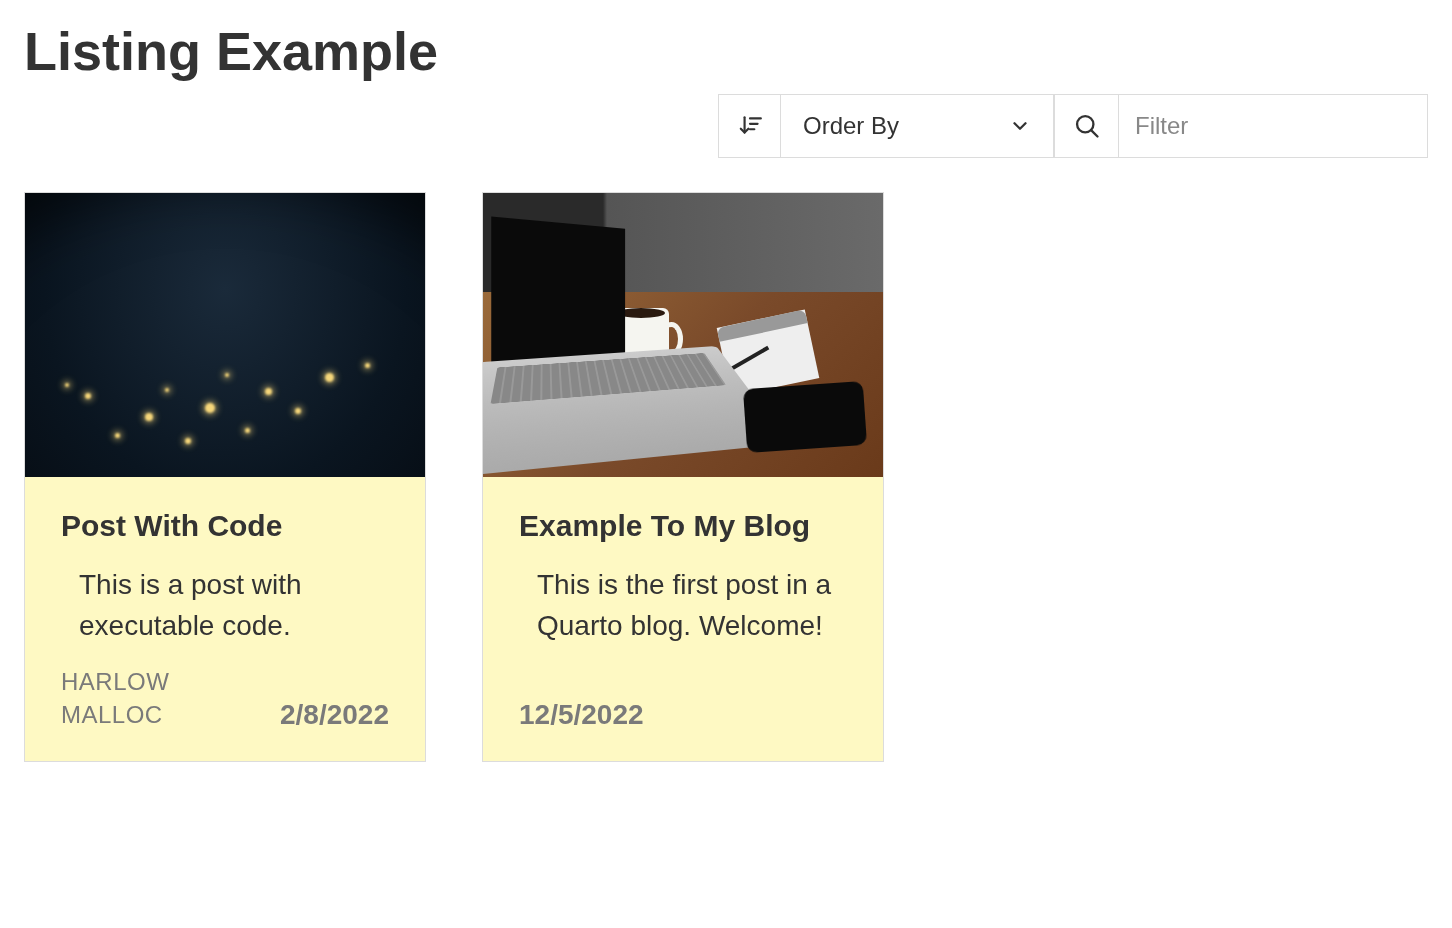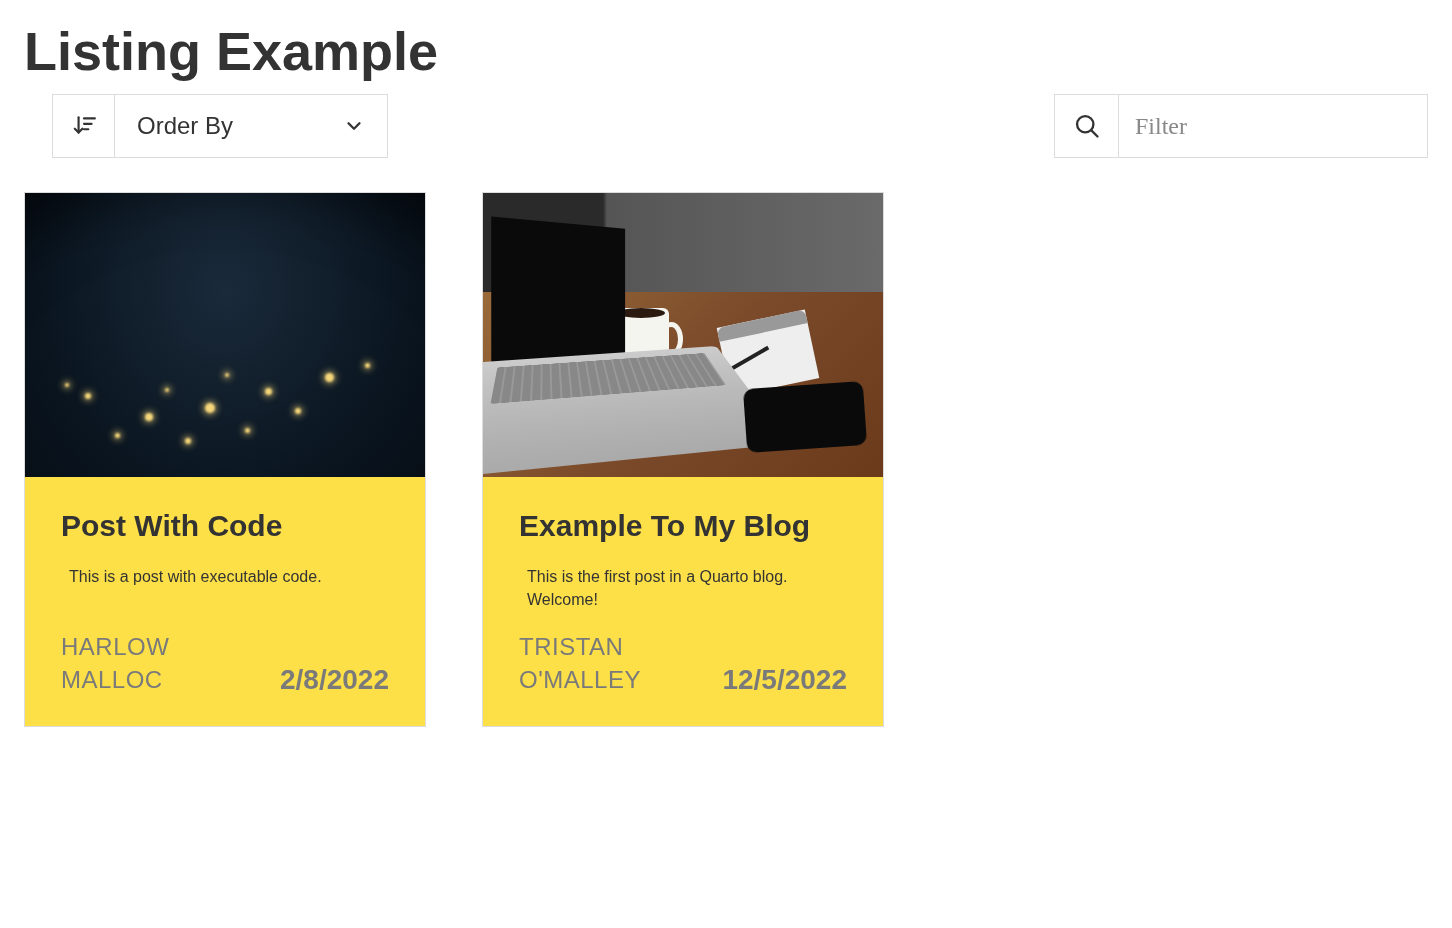--- a/index.html
+++ b/index.html
@@ -11,21 +11,21 @@
     background: #fff;
   }
   h1.page-title {
     font-size: 54px;
     font-weight: 600;
     margin: 20px 0 12px 0;
     color: #333;
   }
   .controls-row {
     display: flex;
-    justify-content: space-between;
+    justify-content: flex-end;
     align-items: center;
     margin-bottom: 34px;
     padding-left: 28px;
   }
   .left-controls {
     display: flex;
     align-items: stretch;
   }
   .sort-dir-btn {
     width: 62px;
@@ -66,31 +66,30 @@
     background: #fff;
   }
   .filter-input {
     width: 310px;
     height: 64px;
     border: 1px solid #dcdcdc;
     font-size: 24px;
     padding: 0 16px;
     outline: none;
     color: #333;
-    font-family: Liberation Serif, serif;
   }
   .filter-input::placeholder { color: #888; }
   .cards-row {
     display: flex;
     gap: 56px;
   }
   .card {
     width: 402px;
     border: 1px solid #dcdcdc;
-    background: #fde047;
+    background: #fef9c3;
     display: flex;
     flex-direction: column;
     cursor: pointer;
   }
   .card-image {
     width: 100%;
     height: 284px;
     position: relative;
     overflow: hidden;
   }
@@ -217,24 +216,24 @@
     flex-direction: column;
     flex: 1;
   }
   .card-title {
     font-size: 30px;
     font-weight: 600;
     color: #333;
     margin: 0 0 22px 0;
   }
   .card-desc {
-    font-size: 16px;
+    font-size: 28px;
     color: #333;
     line-height: 1.45;
-    margin: 0 0 20px 8px;
+    margin: 0 0 20px 18px;
     flex: 1;
   }
   .card-footer {
     display: flex;
     justify-content: space-between;
     align-items: flex-end;
     gap: 18px;
   }
   .card-author {
     font-size: 24px;
@@ -330,19 +329,18 @@
       <div class="desk-pen"></div>
       <div class="desk-mug"></div>
       <div class="desk-screen"></div>
       <div class="desk-laptop"></div>
       <div class="desk-phone"></div>
     </div>
     <div class="card-body">
       <h2 class="card-title">Example To My Blog</h2>
       <p class="card-desc">This is the first post in a Quarto blog. Welcome!</p>
       <div class="card-footer">
-        <div class="card-author">TRISTAN O'MALLEY</div>
         <div class="card-date">12/5/2022</div>
       </div>
     </div>
   </div>
 
 </div>
 
 </body></html>

